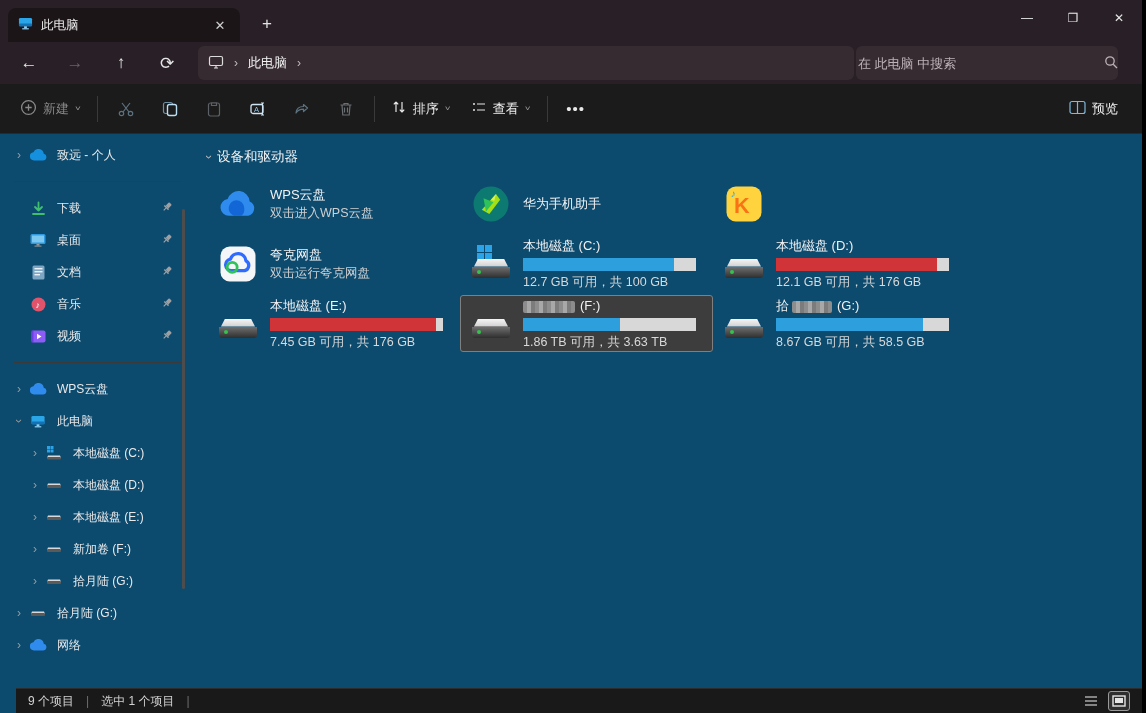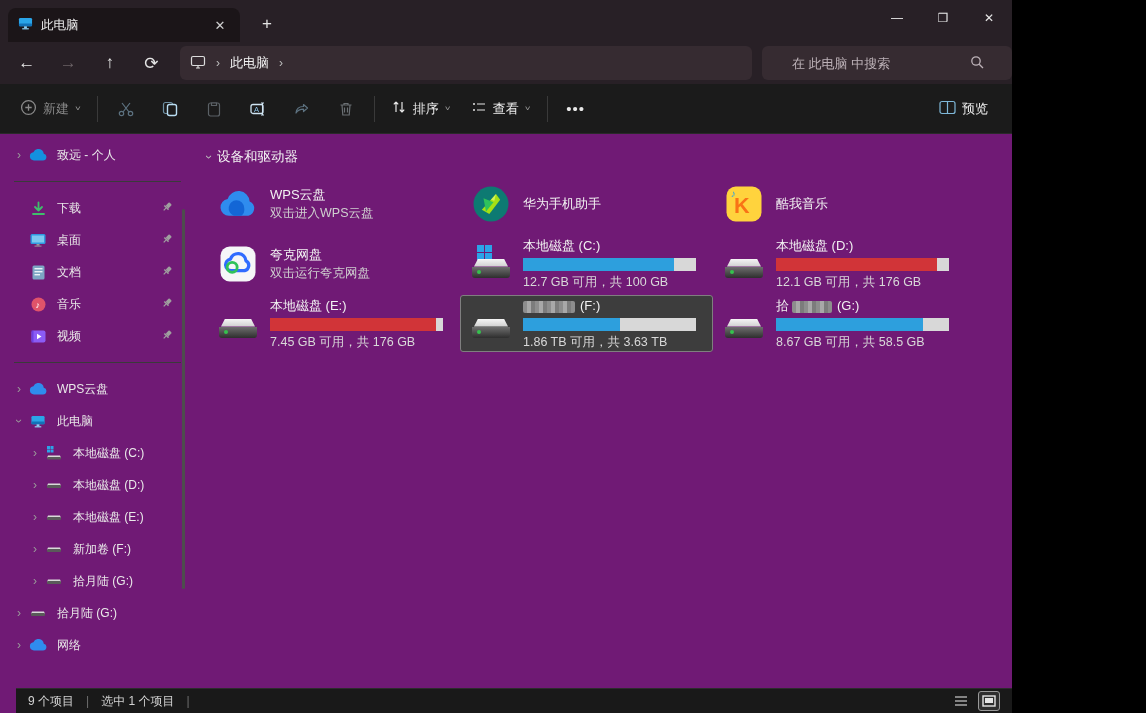--- a/index.html
+++ b/index.html
@@ -1,16 +1,16 @@
 <!DOCTYPE html>
 <html><head>
 <meta charset="utf-8">
 <style>
   html,body{margin:0;padding:0;background:#000;}
-  .app{position:relative;width:1012px;height:713px;background:#701a75;overflow:hidden;
+  .app{position:relative;width:1142px;height:713px;background:#0c4a6e;overflow:hidden;
        font-family:"Liberation Sans",sans-serif;color:#fff;font-size:13px;}
 
   
   .titlebar{position:relative;height:42px;background:#282026;}
   .tab{position:absolute;left:8px;top:8px;width:232px;height:34px;background:#1b1518;
        border-radius:8px 8px 0 0;display:flex;align-items:center;padding:0 10px;box-sizing:border-box;}
   .tab-title{font-size:12.5px;margin-left:8px;color:#f0f0f0;}
   .tab-close{margin-left:auto;color:#cfcfcf;font-size:13px;width:20px;height:20px;display:flex;
        align-items:center;justify-content:center;border-radius:4px;}
   .newtab{position:absolute;left:254px;top:11px;width:26px;height:26px;display:flex;align-items:center;
@@ -21,22 +21,22 @@
 
   
   .navbar{position:relative;height:42px;background:#282026;display:flex;align-items:center;}
   .nav-btn{width:34px;height:32px;display:flex;align-items:center;justify-content:center;
        color:#e6e6e6;font-size:17px;border-radius:5px;margin-left:12px;}
   .nav-btn.dim{color:#6a6165;}
   .crumb-box{margin-left:14px;width:656px;height:34px;background:#362b31;border-radius:6px;
        display:flex;align-items:center;padding:0 10px;box-sizing:border-box;}
   .crumb-sep{color:#bdbdbd;font-size:12px;margin:0 10px;}
   .crumb-label{color:#f2f2f2;font-size:13px;}
-  .search-box{margin-left:10px;width:262px;height:34px;background:#362b31;border-radius:6px;
-       display:flex;align-items:center;padding:0 28px;box-sizing:border-box;}
+  .search-box{margin-left:2px;width:262px;height:34px;background:#362b31;border-radius:6px;
+       display:flex;align-items:center;padding:0 0;box-sizing:border-box;}
   .search-box input{flex:1;background:transparent;border:none;outline:none;color:#cfc5ca;
        font-size:13px;font-family:"Liberation Sans",sans-serif;}
   .search-box input::placeholder{color:#bdb2b8;opacity:1;}
 
   
   .cmdbar{position:relative;height:50px;background:#1b1b1b;border-bottom:1px solid #2a2a2a;
        display:flex;align-items:center;box-sizing:border-box;}
   .cmd-btn{display:flex;align-items:center;gap:6px;height:34px;padding:0 10px;border-radius:5px;}
   .cmd-btn .lbl{font-size:13px;color:#ededed;}
   .cmd-btn.disabled .lbl{color:#8a8a8a;}
@@ -495,21 +495,20 @@
 
         <div class="tile">
           <div class="tico">
             <svg class="appico" viewBox="0 0 48 48">
                 <rect x="3" y="3" width="42" height="42" rx="11" fill="#ffd33d"></rect>
                 <text x="12" y="35" font-size="26" font-family="Liberation Sans,sans-serif" font-weight="bold" fill="#f97316">K</text>
                 <text x="8" y="16" font-size="12" fill="#2aa5e8" font-family="Liberation Sans,sans-serif">♪</text>
               </svg>
           </div>
           <div class="tbody">
-            <div class="tname">酷我音乐</div>
           </div>
         </div>
 
         <div class="tile">
           <div class="tico">
             <svg class="appico" viewBox="0 0 48 48">
                 <rect x="3" y="3" width="42" height="42" rx="11" fill="#f5f6f8"></rect>
                 <path d="M16 32a7 7 0 0 1-1-13.9A9.5 9.5 0 0 1 33.5 20 6.5 6.5 0 0 1 32 32z" fill="none" stroke="#2f6bff" stroke-width="4" stroke-linejoin="round"></path>
                 <circle cx="17" cy="28" r="6" fill="none" stroke="#2fc25b" stroke-width="3.4"></circle>
               </svg>

